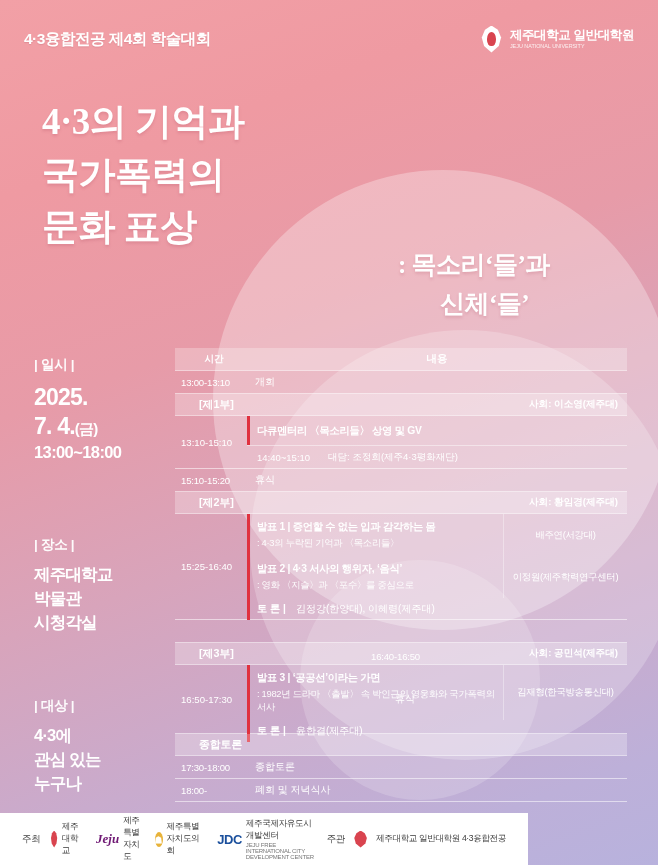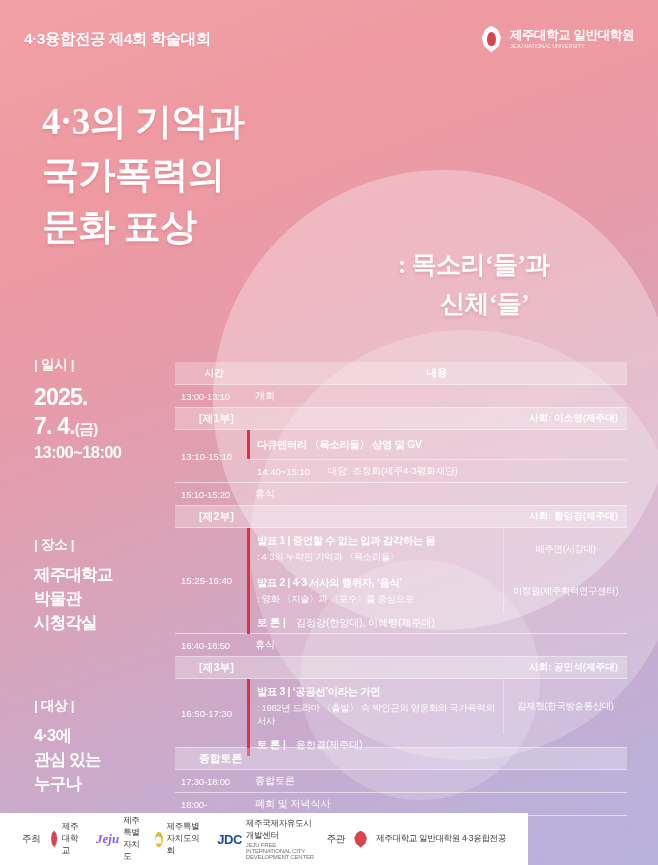--- a/index.html
+++ b/index.html
@@ -122,21 +122,21 @@
     line-height: 1.45;
   }
   .info-time {
     font-size: 16.5px; font-weight: bold; letter-spacing: -0.6px; margin-top: 3px;
   }
   .gap-1 { height: 48px; }
   .gap-2 { height: 36px; }
 
   
   .schedule {
-    position: absolute; left: 175px; top: 362px; width: 452px;
+    position: absolute; left: 175px; top: 348px; width: 452px;
     font-size: 10px; color: #ffffff;
   }
   .row { display: flex; align-items: stretch; width: 100%; }
   .hdr {
     background: rgba(255,255,255,0.26);
     font-weight: bold; font-size: 10.5px;
   }
   .hdr .c-time, .hdr .c-body { display: flex; align-items: center; justify-content: center; }
   .sep { height: 1px; background: rgba(255,255,255,0.55); width: 100%; }
   .c-time {
@@ -196,21 +196,21 @@
   .f-logo .mk {
     width: 15px; height: 17px; position: relative;
   }
   .f-logo .mk .fl {
     position: absolute; inset: 0; background: #d9444f;
     clip-path: polygon(50% 0%, 78% 16%, 92% 44%, 82% 76%, 50% 100%, 18% 76%, 8% 44%, 22% 16%);
   }
   .f-logo .t { font-size: 8.6px; color: #3a3a3a; letter-spacing: -0.4px; }
   .jeju-mark {
     font-family: "Liberation Serif", serif;
-    font-size: 13px; color: #8b5cf6; font-style: italic; font-weight: bold;
+    font-size: 13px; color: #701a75; font-style: italic; font-weight: bold;
   }
   .dot-mark {
     width: 15px; height: 15px; border-radius: 50%; background: #e8b33a;
     display: flex; align-items: center; justify-content: center;
     color: #fff; font-size: 8px; font-weight: bold;
   }
   .jdc-mark {
     font-family: "Liberation Sans", sans-serif;
     font-size: 13px; color: #1a4f9c; font-weight: bold; letter-spacing: -0.5px;
   }
@@ -356,21 +356,21 @@
           <div class="redbar"></div>
           <div class="discuss">
             <span class="lbl">토   론 |</span>
             <span>김정강(한양대), 이혜령(제주대)</span>
           </div>
         </div>
       </div>
     </div>
     <div class="sep"></div>
 
-    <div class="row row-simple" style="height:22px;">
+    <div class="row row-simple" style="height:22px;flex-direction:column;">
       <div class="c-time">16:40-16:50</div>
       <div class="c-body">휴식</div>
     </div>
     <div class="sep"></div>
 
     <div class="part-bar">
       <div class="pb-center">[제3부]</div>
       <div class="pb-right">사회: 공민석(제주대)</div>
     </div>
     <div class="sep"></div>

